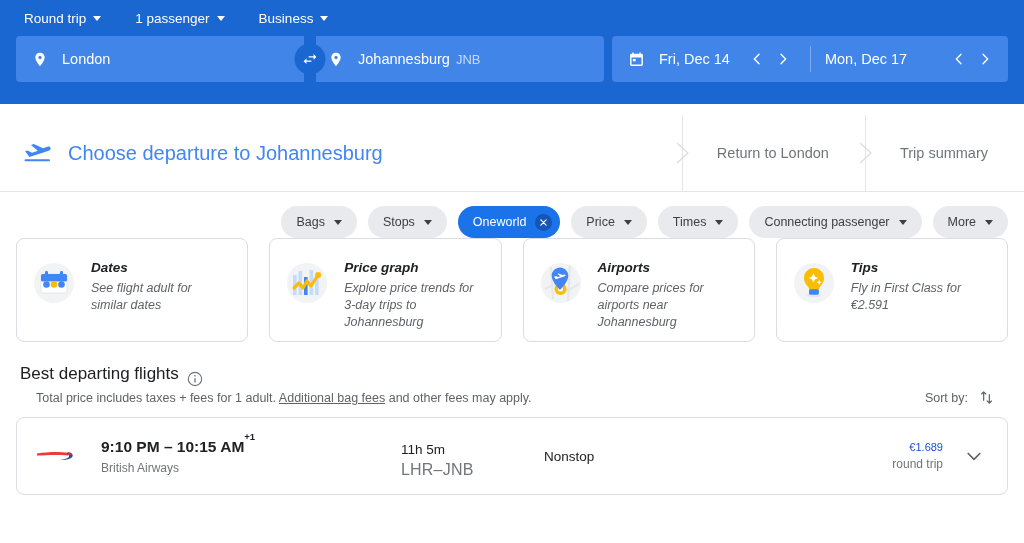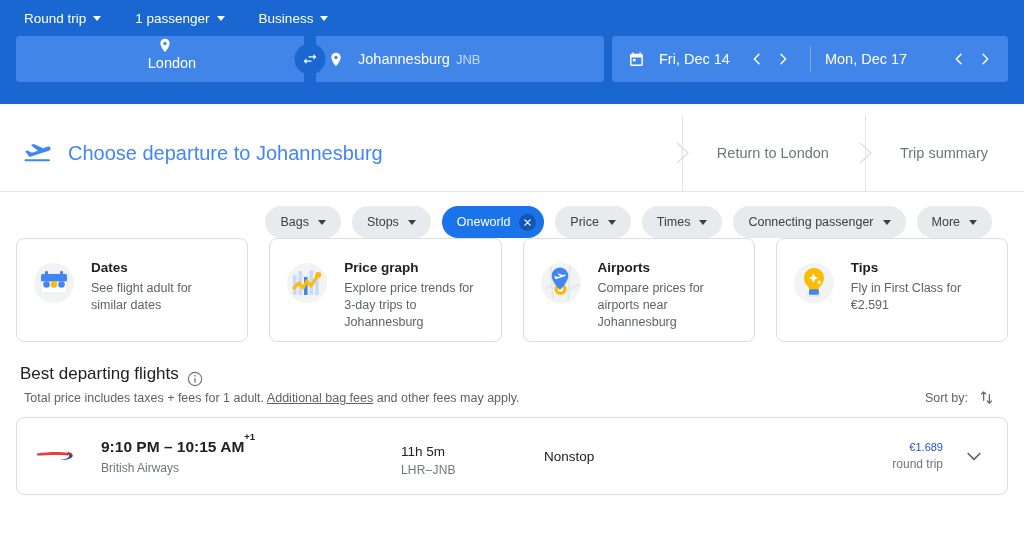--- a/index.html
+++ b/index.html
@@ -68,21 +68,20 @@
     display: flex;
     align-items: center;
     height: 46px;
     box-sizing: border-box;
     cursor: text;
   }
   .place-field.origin {
     width: 296px;
     border-radius: 4px 0 0 4px;
     padding-left: 16px;
-    flex-direction: column;
   }
   .place-field.dest {
     width: 292px;
     border-radius: 0 4px 4px 0;
     padding-left: 16px;
   }
   .pin-icon {
     width: 16px;
     height: 19px;
     flex: 0 0 auto;
@@ -219,21 +218,21 @@
     width: 14px;
     height: 22px;
   }
 
   
   .filters {
     display: flex;
     justify-content: flex-end;
     align-items: center;
     gap: 11px;
-    padding: 14px 32px 0 0;
+    padding: 14px 16px 0 0;
   }
   .chip {
     display: flex;
     align-items: center;
     gap: 9px;
     height: 32px;
     padding: 0 15px;
     border-radius: 16px;
     background: #e8eaed;
     font-size: 12.5px;
@@ -268,20 +267,21 @@
   .insights-wrap { padding: 0 16px; }
   .section-title {
     font-size: 17px;
     color: #202124;
     margin: 19px 0 12px 4px;
     font-weight: 400;
   }
   .cards {
     display: flex;
     gap: 21px;
+    font-style: italic;
   }
   .card {
     flex: 1 1 0;
     border: 1px solid #dadce0;
     border-radius: 8px;
     height: 104px;
     box-sizing: border-box;
     display: flex;
     align-items: flex-start;
     padding: 20px 16px 0 13px;
@@ -317,21 +317,21 @@
   }
   .best-title {
     font-size: 17px;
     color: #202124;
   }
   .info-icon { width: 16px; height: 16px; position: relative; top: 3px; cursor: pointer; }
   .best-sub-row {
     display: flex;
     align-items: center;
     justify-content: space-between;
-    margin: 5px 0 0 8px;
+    margin: 5px 0 0 20px;
   }
   .best-sub {
     font-size: 12.5px;
     color: #5f6368;
   }
   .best-sub a {
     color: #5f6368;
     text-decoration: underline;
     cursor: pointer;
   }
@@ -373,21 +373,21 @@
     white-space: nowrap;
   }
   .times-main sup { font-size: 9.5px; font-weight: bold; top: -0.7em; position: relative; }
   .times-sub {
     font-size: 12px;
     color: #70757a;
     margin-top: 4px;
   }
   .col-dur { width: 143px; flex: 0 0 auto; }
   .dur-main { font-size: 13.5px; color: #202124; margin-top: 8px; }
-  .dur-sub { font-size: 12px; color: #70757a; margin-top: 4px; letter-spacing: 0.2px; }
+  .dur-sub { font-size: 16px; color: #70757a; margin-top: 4px; letter-spacing: 0.2px; }
   .col-stops { flex: 1 1 auto; }
   .stops-main { font-size: 13.5px; color: #202124; }
   .col-price { text-align: right; flex: 0 0 auto; width: 130px; }
   .price-main { font-size: 11px; color: #1d4ed8; font-weight: normal; }
   .price-sub { font-size: 12px; color: #70757a; margin-top: 4px; }
   .expand-btn {
     width: 38px;
     height: 38px;
     margin-left: 12px;
     display: flex;

